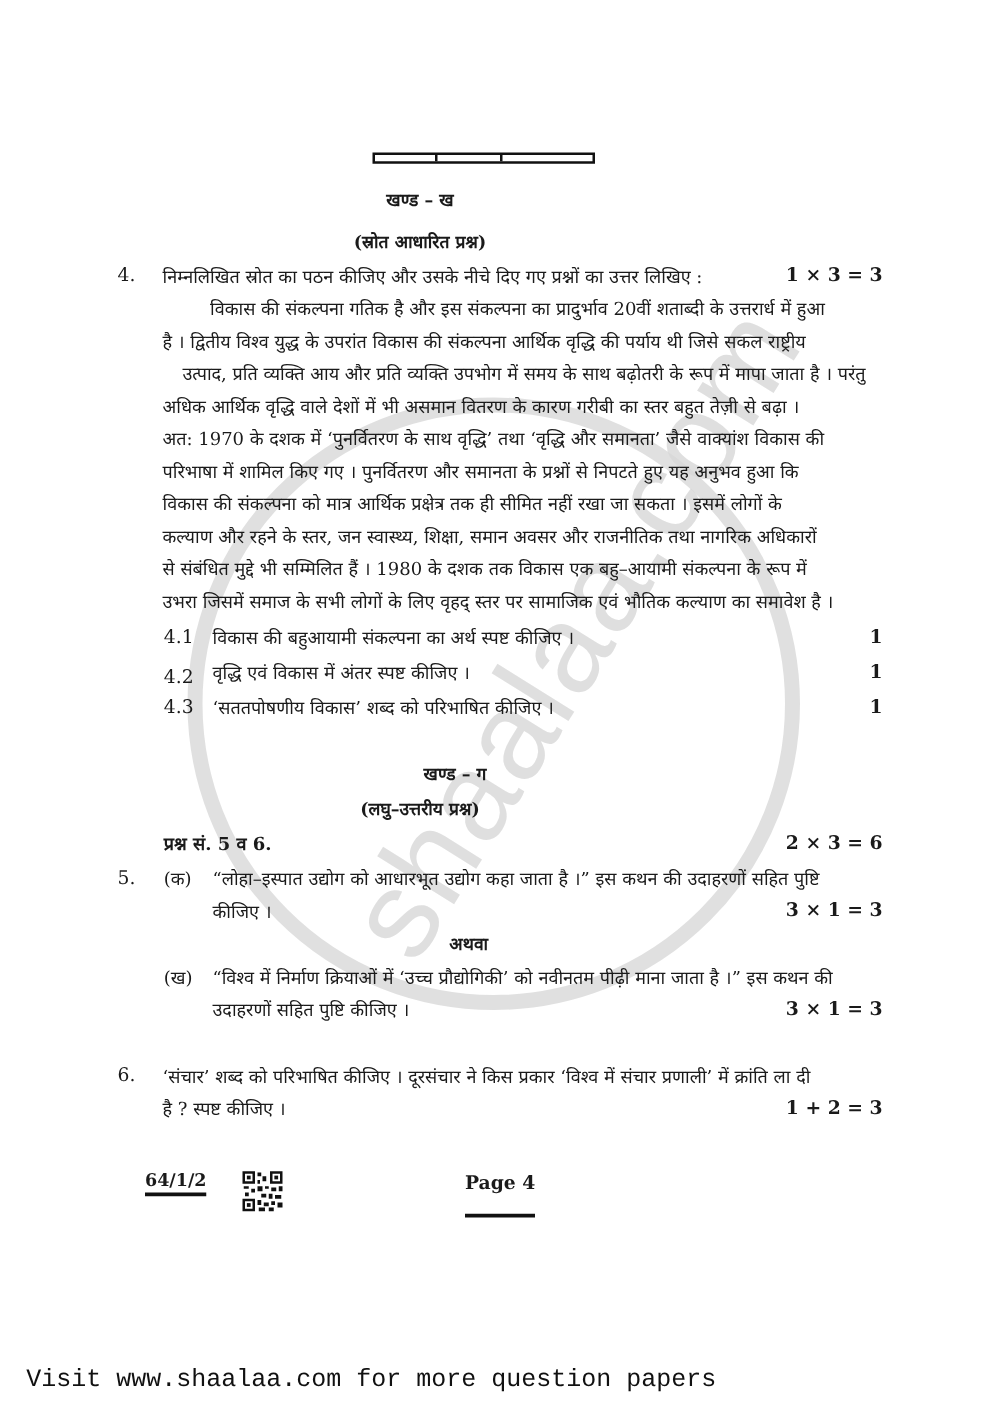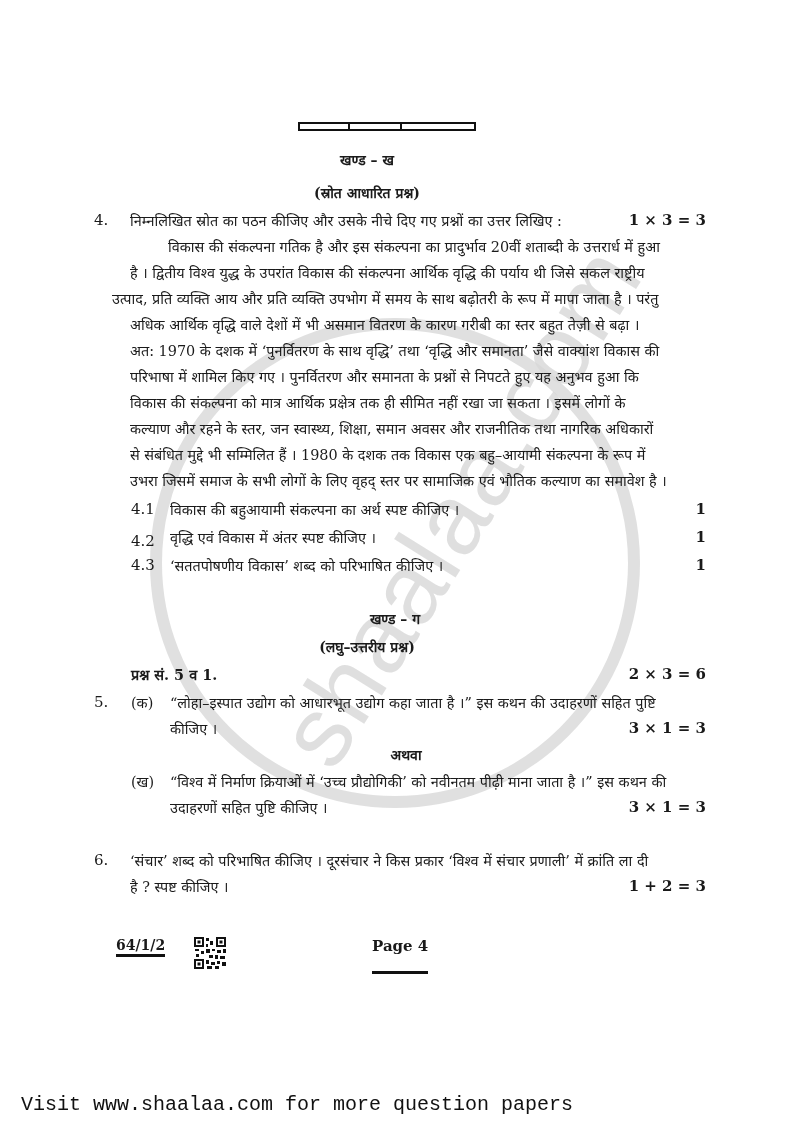--- a/index.html
+++ b/index.html
@@ -13,21 +13,21 @@
     }
     .watermark-text {
       position: absolute; left: 205px; top: 520px; width: 420px; text-align: center;
       font-family: "Liberation Sans", sans-serif; font-size: 100px; color: #d8d8d8;
       transform: rotate(-58deg); transform-origin: center; letter-spacing: 2px; opacity: 0.8;
     }
     .top-bar { position: absolute; left: 298px; top: 122px; width: 174px; height: 5px; border: 2px solid #111; display: flex; }
     .top-bar span { flex: 1; border-right: 2px solid #111; }
     .top-bar span:last-child { border-right: none; flex: 1.45; }
     .top-bar span:first-child { flex: 0.95; }
-    .center { position: absolute; left: 0; width: 672px; text-align: center; font-weight: bold; font-size: 14px; margin-left: 31px; }
+    .center { position: absolute; left: 0; width: 672px; text-align: center; font-weight: bold; font-size: 14px; }
     .line { position: absolute; font-size: 14.4px; white-space: nowrap; }
     .marks { position: absolute; right: 94px; font-size: 15px; font-weight: bold; white-space: nowrap; }
     .qnum { position: absolute; left: 94px; font-size: 15px; }
     .sub-num { position: absolute; left: 131px; font-size: 15px; }
     .footer-code { position: absolute; left: 116px; top: 937px; font-size: 14px; font-weight: bold; border-bottom: 3px solid #111; padding-bottom: 1px; }
     .page-label { position: absolute; left: 372px; top: 937px; font-size: 15px; font-weight: bold; border-bottom: 3px solid #111; padding-bottom: 16px; }
     .qr { position: absolute; left: 193px; top: 936px; width: 34px; height: 34px; }
     .visit { position: absolute; left: 21px; top: 1093px; font-family: Liberation Mono, monospace; font-size: 20px; color: #111; }
   </style>
 </head>
@@ -45,21 +45,21 @@
 <div class="center" style="top:150px;">खण्ड – ख</div>
 <div class="center" style="top:183px;">(स्रोत आधारित प्रश्न)</div>
 
 <div class="qnum" style="top:211px;">4.</div>
 <div class="line" style="left:130px; top:211px;">निम्नलिखित स्रोत का पठन कीजिए और उसके नीचे दिए गए प्रश्नों का उत्तर लिखिए :</div>
 <div class="marks" style="top:211px;">1 × 3 = 3</div>
 
 <div>
   <div class="line" style="left:168px; top:237px;">विकास की संकल्पना गतिक है और इस संकल्पना का प्रादुर्भाव 20वीं शताब्दी के उत्तरार्ध में हुआ</div>
   <div class="line" style="left:130px; top:263px;">है । द्वितीय विश्व युद्ध के उपरांत विकास की संकल्पना आर्थिक वृद्धि की पर्याय थी जिसे सकल राष्ट्रीय</div>
-  <div class="line" style="left:112px; top:289px;">उत्पाद, प्रति व्यक्ति आय और प्रति व्यक्ति उपभोग में समय के साथ बढ़ोतरी के रूप में मापा जाता है । परंतु</div>
+  <div class="line" style="left:146px; top:289px;">उत्पाद, प्रति व्यक्ति आय और प्रति व्यक्ति उपभोग में समय के साथ बढ़ोतरी के रूप में मापा जाता है । परंतु</div>
   <div class="line" style="left:130px; top:315px;">अधिक आर्थिक वृद्धि वाले देशों में भी असमान वितरण के कारण गरीबी का स्तर बहुत तेज़ी से बढ़ा ।</div>
   <div class="line" style="left:130px; top:341px;">अत: 1970 के दशक में ‘पुनर्वितरण के साथ वृद्धि’ तथा ‘वृद्धि और समानता’ जैसे वाक्यांश विकास की</div>
   <div class="line" style="left:130px; top:367px;">परिभाषा में शामिल किए गए । पुनर्वितरण और समानता के प्रश्नों से निपटते हुए यह अनुभव हुआ कि</div>
   <div class="line" style="left:130px; top:393px;">विकास की संकल्पना को मात्र आर्थिक प्रक्षेत्र तक ही सीमित नहीं रखा जा सकता । इसमें लोगों के</div>
   <div class="line" style="left:130px; top:419px;">कल्याण और रहने के स्तर, जन स्वास्थ्य, शिक्षा, समान अवसर और राजनीतिक तथा नागरिक अधिकारों</div>
   <div class="line" style="left:130px; top:445px;">से संबंधित मुद्दे भी सम्मिलित हैं । 1980 के दशक तक विकास एक बहु–आयामी संकल्पना के रूप में</div>
   <div class="line" style="left:130px; top:471px;">उभरा जिसमें समाज के सभी लोगों के लिए वृहद् स्तर पर सामाजिक एवं भौतिक कल्याण का समावेश है ।</div>
 </div>
 
 <div>
@@ -73,21 +73,21 @@
   <div class="marks" style="top:528px;">1</div>
 </div>
 <div>
   <div class="sub-num" style="top:556px;">4.3</div>
   <div class="line" style="left:170px; top:556px;">‘सततपोषणीय विकास’ शब्द को परिभाषित कीजिए ।</div>
   <div class="marks" style="top:556px;">1</div>
 </div>
 
 <div class="center" style="top:609px;padding-left:28px;">खण्ड – ग</div>
 <div class="center" style="top:637px;">(लघु–उत्तरीय प्रश्न)</div>
-<div class="line" style="left:131px; top:665px; font-weight:bold; font-size:14.4px;">प्रश्न सं. 5 व 1.</div>
+<div class="line" style="left:131px; top:665px; font-weight:bold; font-size:14.4px;">प्रश्न सं. 5 व 6.</div>
 <div class="marks" style="top:665px;">2 × 3 = 6</div>
 
 <div class="qnum" style="top:693px;">5.</div>
 <div class="line" style="left:131px; top:693px;">(क)</div>
 <div class="line" style="left:170px; top:693px;">“लोहा–इस्पात उद्योग को आधारभूत उद्योग कहा जाता है ।” इस कथन की उदाहरणों सहित पुष्टि</div>
 <div class="line" style="left:170px; top:719px;">कीजिए ।</div>
 <div class="marks" style="top:719px;">3 × 1 = 3</div>
 
 <div class="center" style="top:745px;padding-left:39px;">अथवा</div>
 

